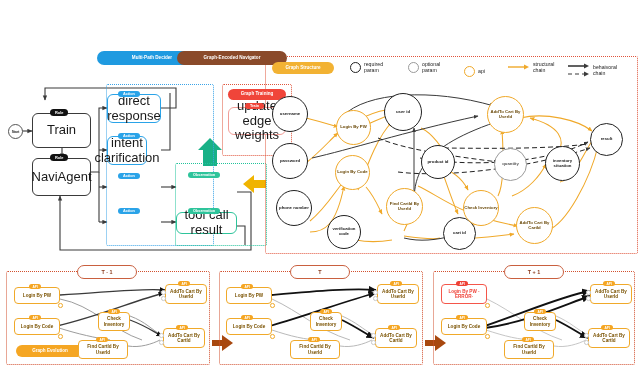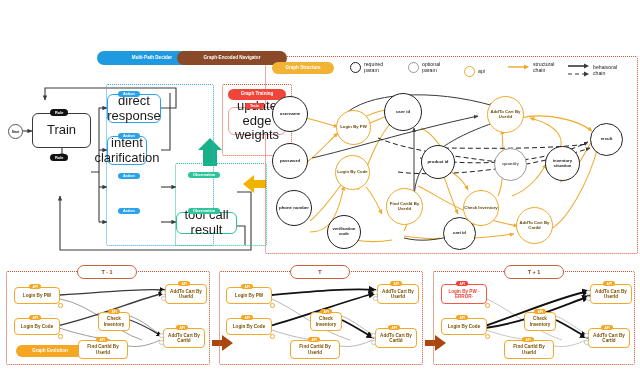--- a/index.html
+++ b/index.html
@@ -226,20 +226,21 @@
   <div class="pill blue" style="left:97px;top:51px;width:110px;height:14px;">Multi-Path Decider</div>
   <div class="pill brown" style="left:177px;top:51px;width:110px;height:14px;">Graph-Encoded Navigator</div>
   <div class="pill amber" style="left:272px;top:62px;width:62px;height:12px;">Graph Structure</div>
   <div class="pill red" style="left:228px;top:89px;width:58px;height:11px;">Graph Training</div>
 
   <div class="startnode" style="left:8px;top:124px;">Start</div>
 
   <div class="nbox dark" style="left:32px;top:113px;width:59px;height:35px;">Train</div>
   <div class="rolebadge" style="left:50px;top:109px;">Role</div>
 
+  <div class="nbox dark" style="left:32px;top:158px;width:59px;height:38px;">NaviAgent</div>
   <div class="rolebadge" style="left:50px;top:154px;">Role</div>
 
   <div class="nbox blue" style="left:107px;top:94px;width:54px;height:29px;">direct response</div>
   <div class="tagbadge blue" style="left:118px;top:91px;">Action</div>
 
   <div class="nbox blue" style="left:107px;top:136px;width:40px;height:29px;">intent clarification</div>
   <div class="tagbadge blue" style="left:118px;top:133px;">Action</div>
 
   <div class="tagbadge blue" style="left:118px;top:173px;">Action</div>
 

